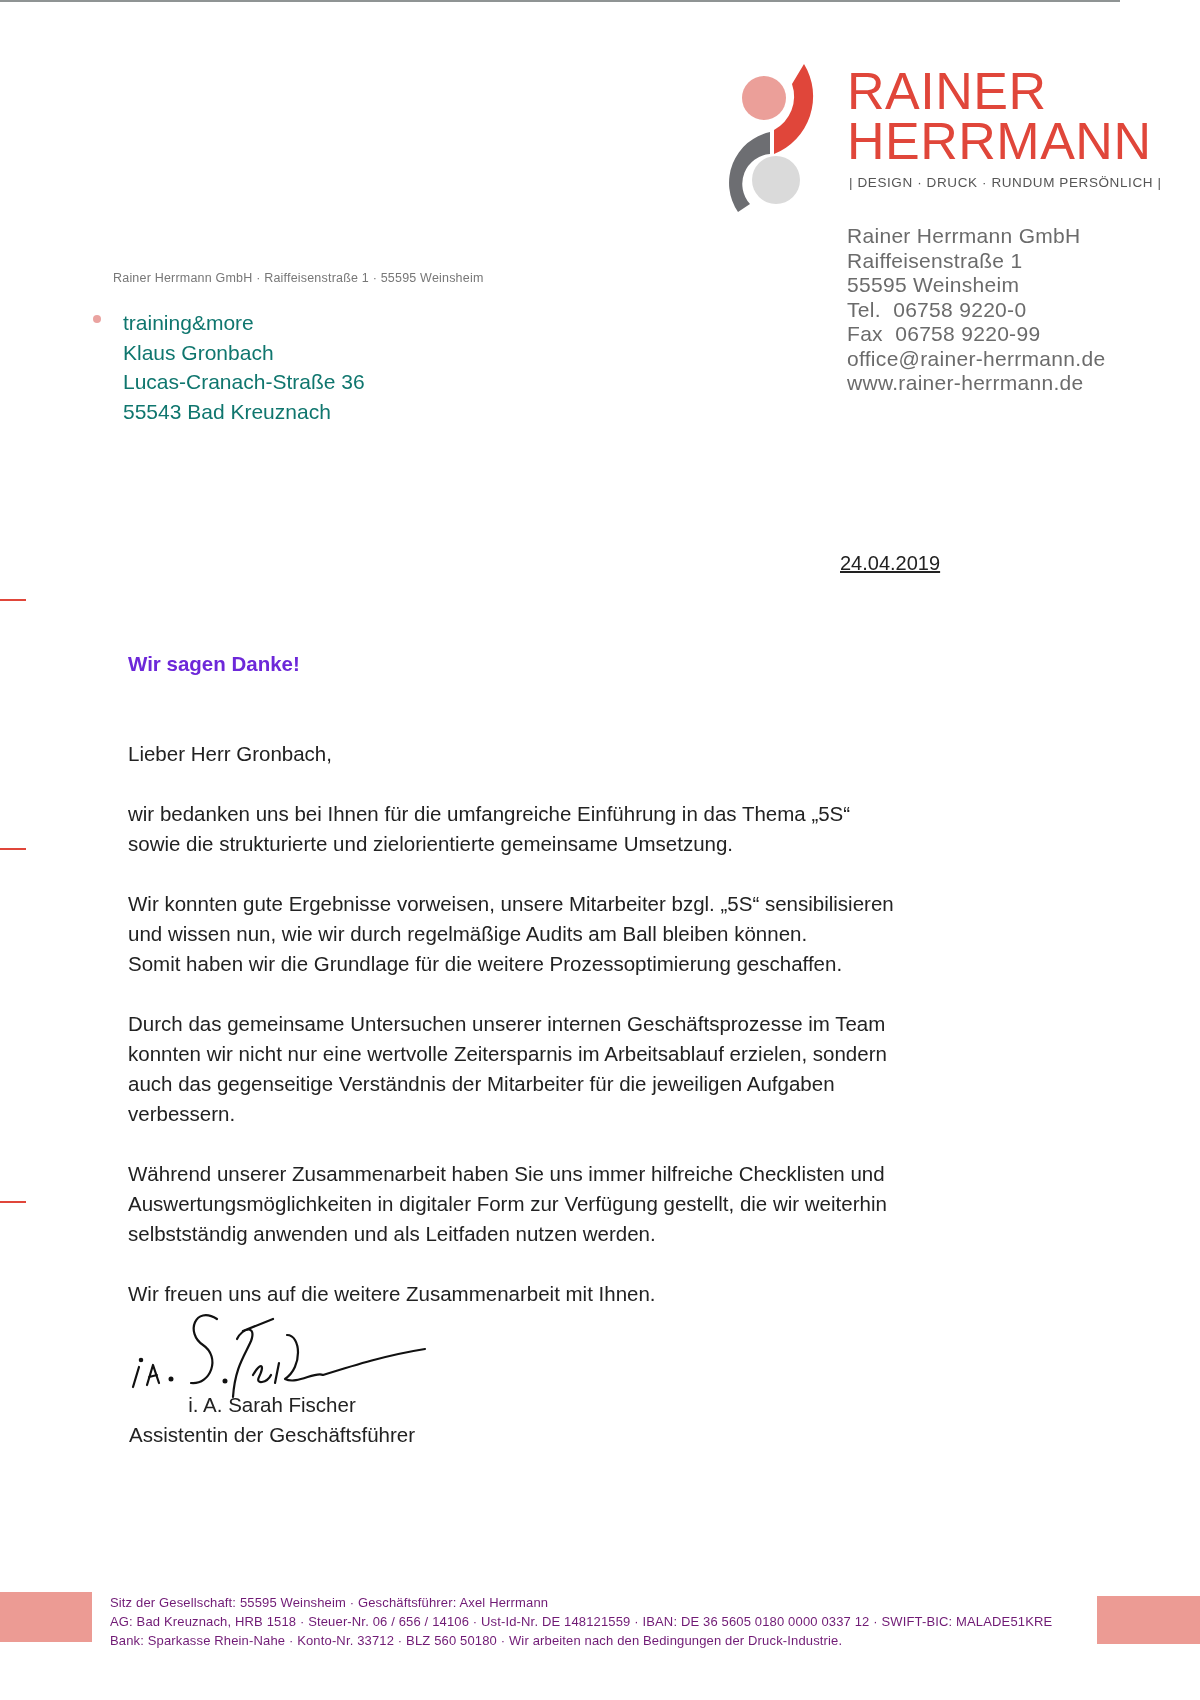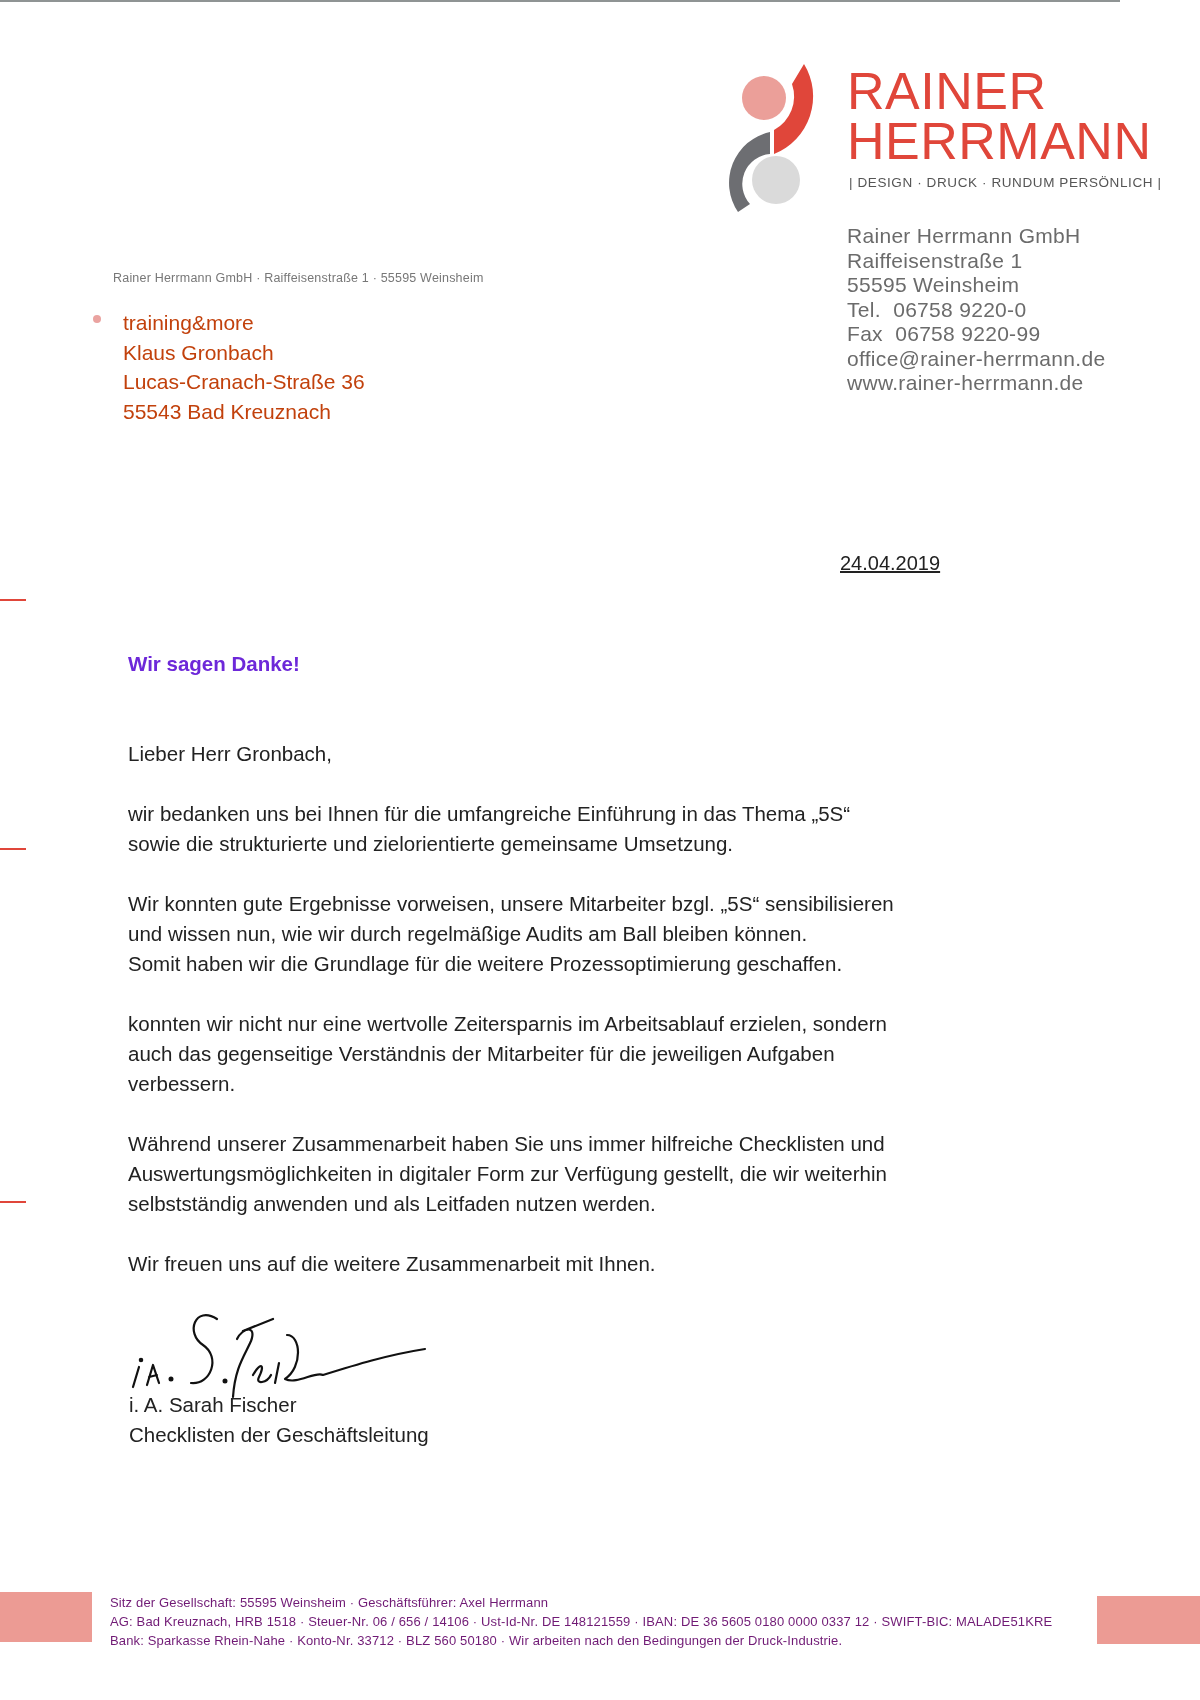--- a/index.html
+++ b/index.html
@@ -16,37 +16,37 @@
   .tagline { left:849px; top:175px; font-size:13.5px; color:#555; letter-spacing:0.6px; white-space:nowrap; }
 
   
   .sender { left:847px; top:224px; font-size:21px; line-height:24.5px; color:#6b6b6b; letter-spacing:0.3px; }
   .sender div { white-space:nowrap; }
 
   
   .return-line { left:113px; top:271px; font-size:12.5px; color:#777; letter-spacing:0.2px; white-space:nowrap; }
 
   
-  .recipient { left:123px; top:308px; font-size:21px; line-height:29.5px; color:#c2410c; }
+  .recipient { left:123px; top:308px; font-size:21px; line-height:29.5px; color:#0f766e; }
   .recipient div { white-space:nowrap; }
   .punch-dot { left:93px; top:315px; width:8px; height:8px; border-radius:50%; background:#eaa3a0; }
 
   .date { left:840px; top:552px; font-size:20px; color:#222; white-space:nowrap;text-decoration:underline; }
 
   
   .fold { left:0; width:26px; height:1.5px; background:#e0463a; }
 
   .subject { left:128px; top:652px; font-size:20.5px; font-weight:bold; color:#6d28d9; white-space:nowrap; }
   .letter-body { left:128px; top:739px; width:900px; font-size:20.5px; line-height:30px; color:#222; }
   .letter-body p { margin:0 0 30px 0; }
   .letter-body p.greet { margin-bottom:30px; }
   .letter-body div { white-space:nowrap; }
 
   .signature { left:125px; top:1305px; width:340px; height:95px; }
-  .signer { left:129px; top:1390px; font-size:20.5px; line-height:30px; color:#222; }
+  .signer { left:129px; top:1390px; font-size:20.5px; line-height:30px; color:#222;text-align:center; }
   .signer div { white-space:nowrap; }
 
   
   .footer-bar-left { left:0; top:1592px; width:92px; height:50px; background:#ec9b94; }
   .footer-bar-right { left:1097px; top:1596px; width:103px; height:48px; background:#ec9b94; }
   .footer { left:110px; top:1593px; font-size:13px; line-height:19px; color:#701a75; letter-spacing:0.15px; }
   .footer div { white-space:nowrap; }
 </style>
 </head>
 <body>
@@ -106,20 +106,21 @@
     <div>sowie die strukturierte und zielorientierte gemeinsame Umsetzung.</div>
   <p></p>
   <p>
     </p>
     <div>Wir konnten gute Ergebnisse vorweisen, unsere Mitarbeiter bzgl. „5S“ sensibilisieren</div>
     <div>und wissen nun, wie wir durch regelmäßige Audits am Ball bleiben können.</div>
     <div>Somit haben wir die Grundlage für die weitere Prozessoptimierung geschaffen.</div>
   <p></p>
   <p>
     </p>
+    <div>Durch das gemeinsame Untersuchen unserer internen Geschäftsprozesse im Team</div>
     <div>konnten wir nicht nur eine wertvolle Zeitersparnis im Arbeitsablauf erzielen, sondern</div>
     <div>auch das gegenseitige Verständnis der Mitarbeiter für die jeweiligen Aufgaben</div>
     <div>verbessern.</div>
   <p></p>
   <p>
     </p>
     <div>Während unserer Zusammenarbeit haben Sie uns immer hilfreiche Checklisten und</div>
     <div>Auswertungsmöglichkeiten in digitaler Form zur Verfügung gestellt, die wir weiterhin</div>
     <div>selbstständig anwenden und als Leitfaden nutzen werden.</div>
   <p></p>
@@ -140,21 +141,21 @@
     <path d="M112 34 C 118 22, 132 20, 126 36 C 120 50, 110 62, 108 92"></path>
     <path d="M118 26 L 148 14"></path>
     <path d="M128 70 C 136 56, 140 60, 134 72 C 130 80, 142 78, 146 70"></path>
     <path d="M150 78 L 154 58"></path>
     <path d="M162 30 C 176 30, 178 62, 160 74 C 172 80, 190 66, 198 70 C 230 60, 262 50, 300 44"></path>
   </g>
 </svg>
 
 <div class="abs signer">
   <div>i. A. Sarah Fischer</div>
-  <div>Checklisten der Geschäftsleitung</div>
+  <div>Assistentin der Geschäftsführer</div>
 </div>
 
 <div class="abs footer-bar-left"></div>
 <div class="abs footer">
   <div>Sitz der Gesellschaft: 55595 Weinsheim · Geschäftsführer: Axel Herrmann</div>
   <div>AG: Bad Kreuznach, HRB 1518 · Steuer-Nr. 06 / 656 / 14106 · Ust-Id-Nr. DE 148121559 · IBAN: DE 36 5605 0180 0000 0337 12 · SWIFT-BIC: MALADE51KRE</div>
   <div>Bank: Sparkasse Rhein-Nahe · Konto-Nr. 33712 · BLZ 560 50180 · Wir arbeiten nach den Bedingungen der Druck-Industrie.</div>
 </div>
 <div class="abs footer-bar-right"></div>
 

